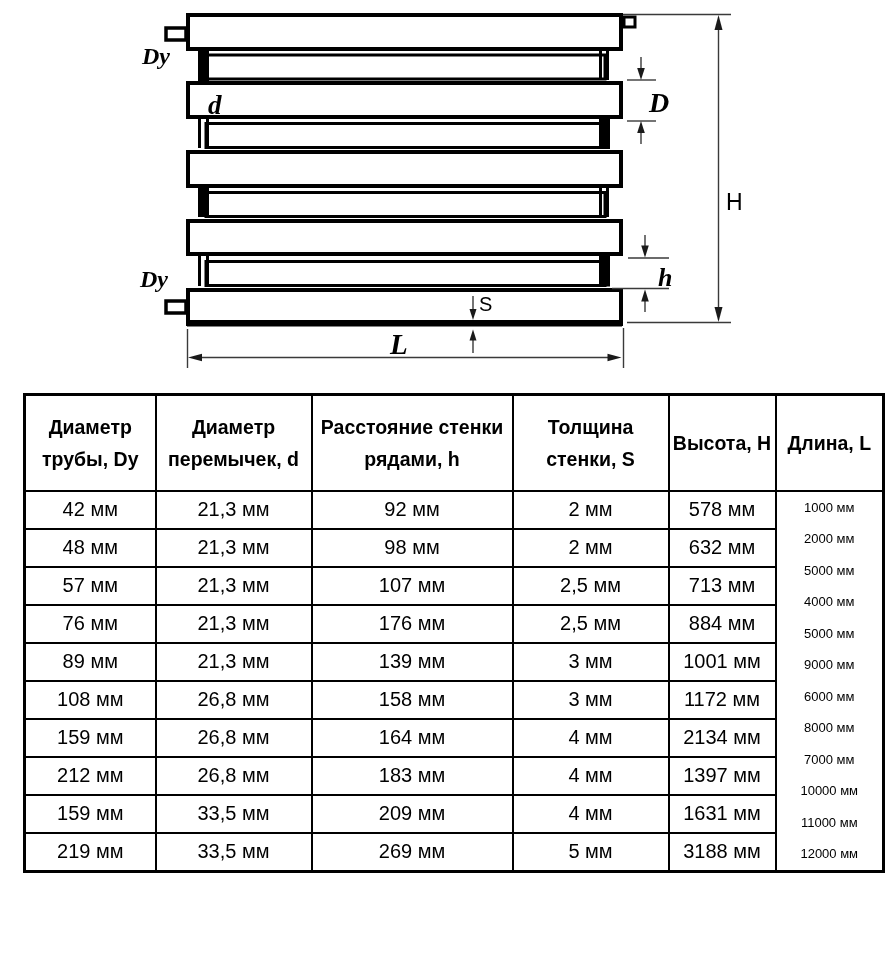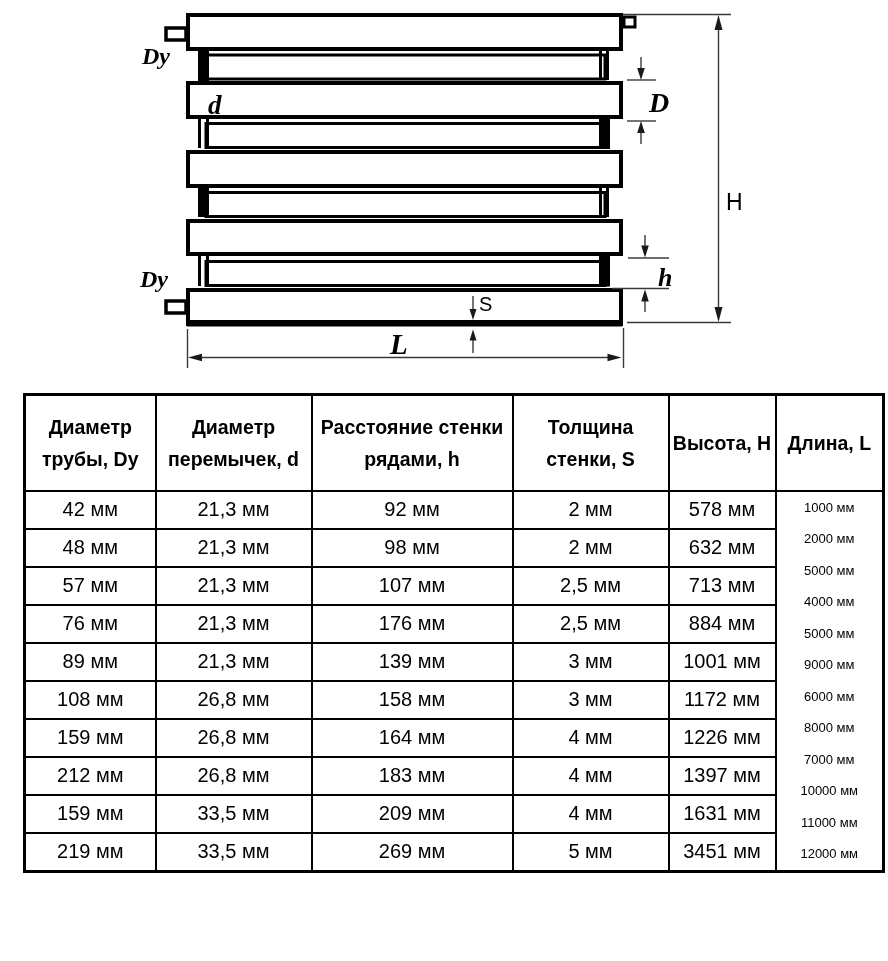--- a/index.html
+++ b/index.html
@@ -196,39 +196,39 @@
         <td>26,8 мм</td>
         <td>158 мм</td>
         <td>3 мм</td>
         <td>1172 мм</td>
       </tr>
       <tr>
         <td>159 мм</td>
         <td>26,8 мм</td>
         <td>164 мм</td>
         <td>4 мм</td>
-        <td>1226 мм</td>
+        <td>2134 мм</td>
       </tr>
       <tr>
         <td>212 мм</td>
         <td>26,8 мм</td>
         <td>183 мм</td>
         <td>4 мм</td>
         <td>1397 мм</td>
       </tr>
       <tr>
         <td>159 мм</td>
         <td>33,5 мм</td>
         <td>209 мм</td>
         <td>4 мм</td>
         <td>1631 мм</td>
       </tr>
       <tr>
         <td>219 мм</td>
         <td>33,5 мм</td>
         <td>269 мм</td>
         <td>5 мм</td>
-        <td>3451 мм</td>
+        <td>3188 мм</td>
       </tr>
     </tbody>
   </table>
 
 </div>
 
 </body></html>

